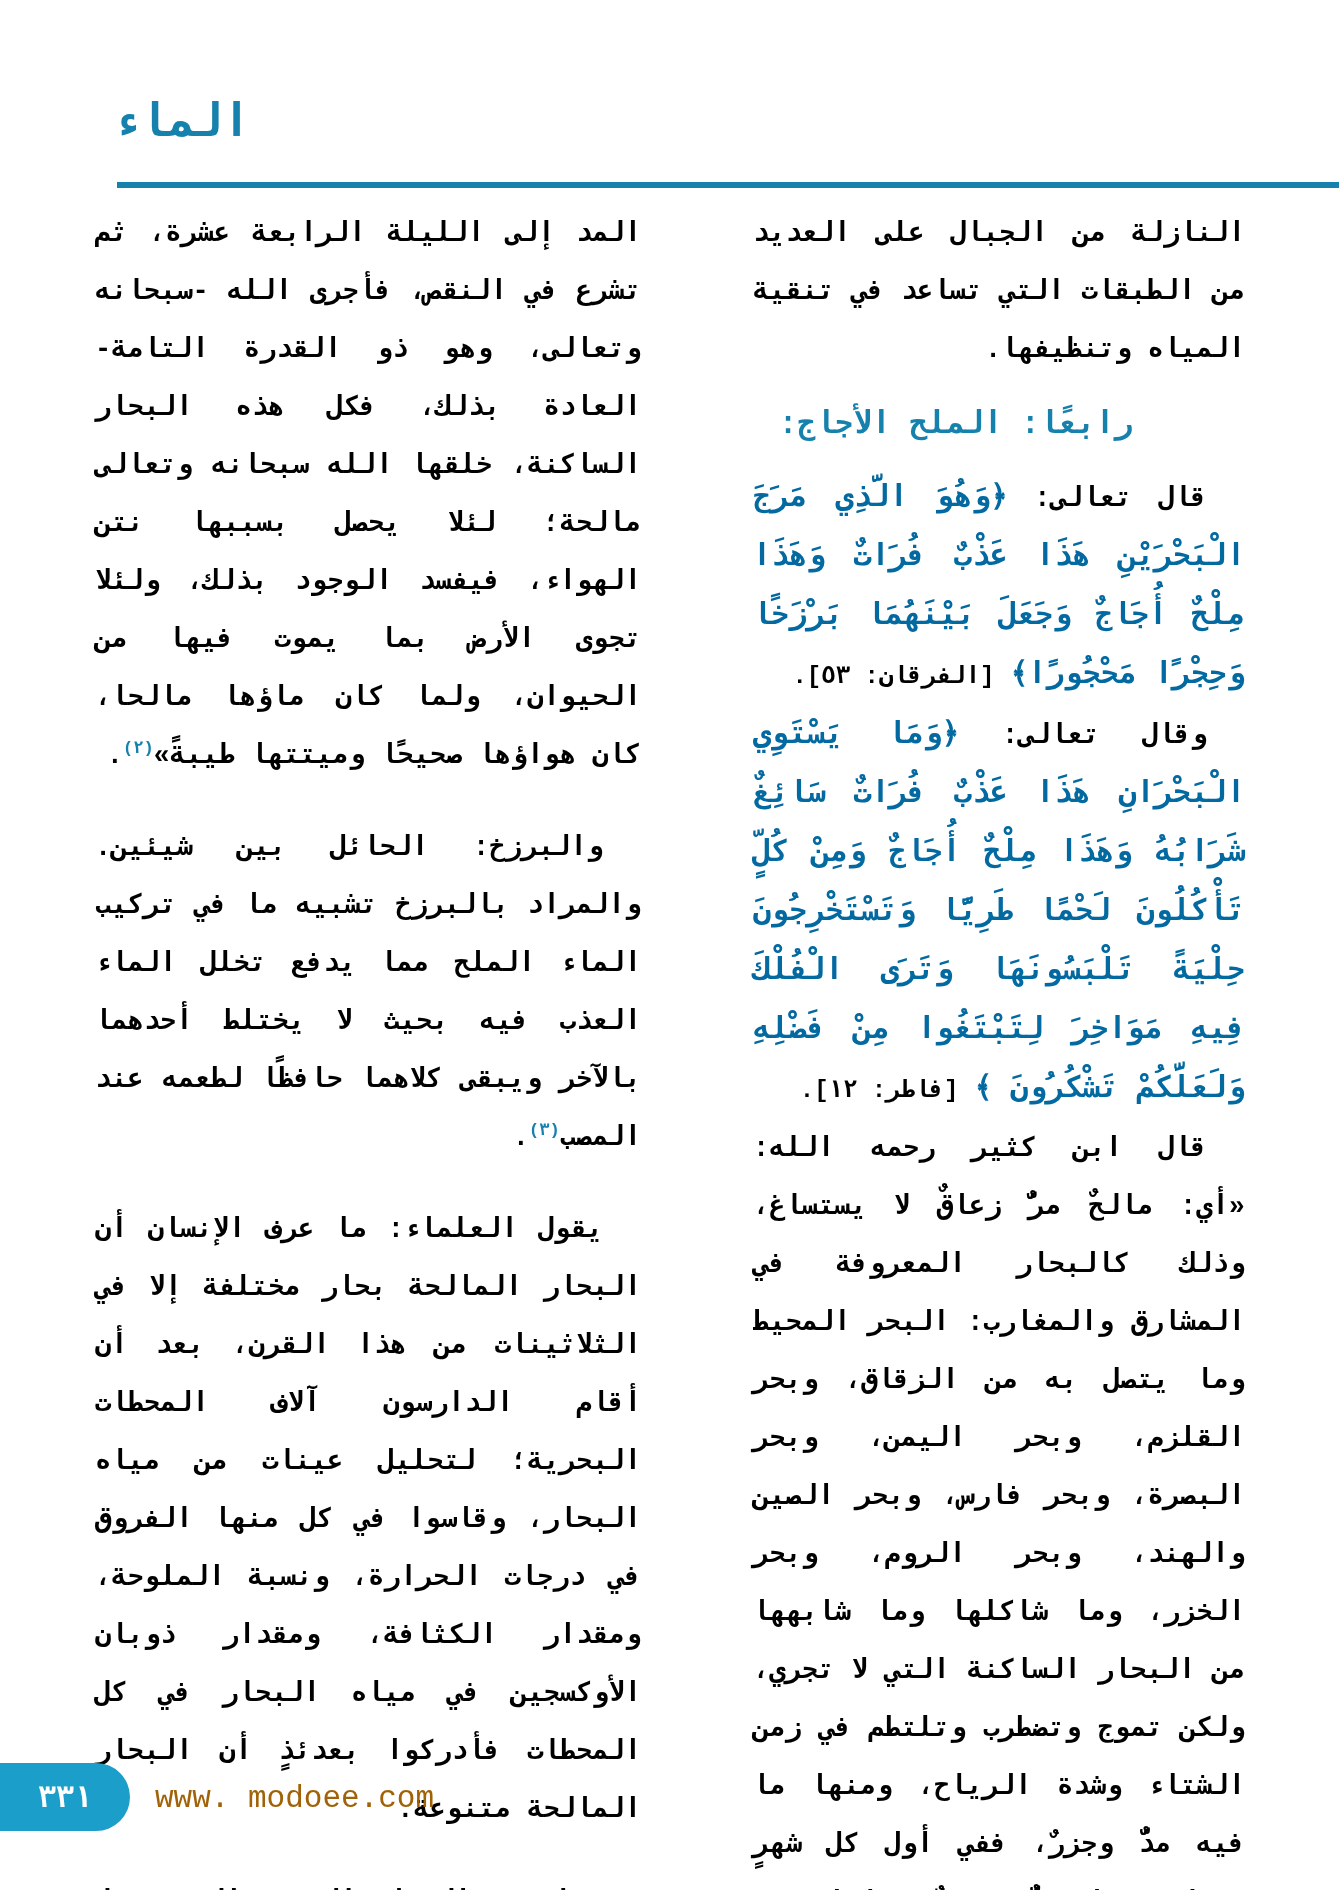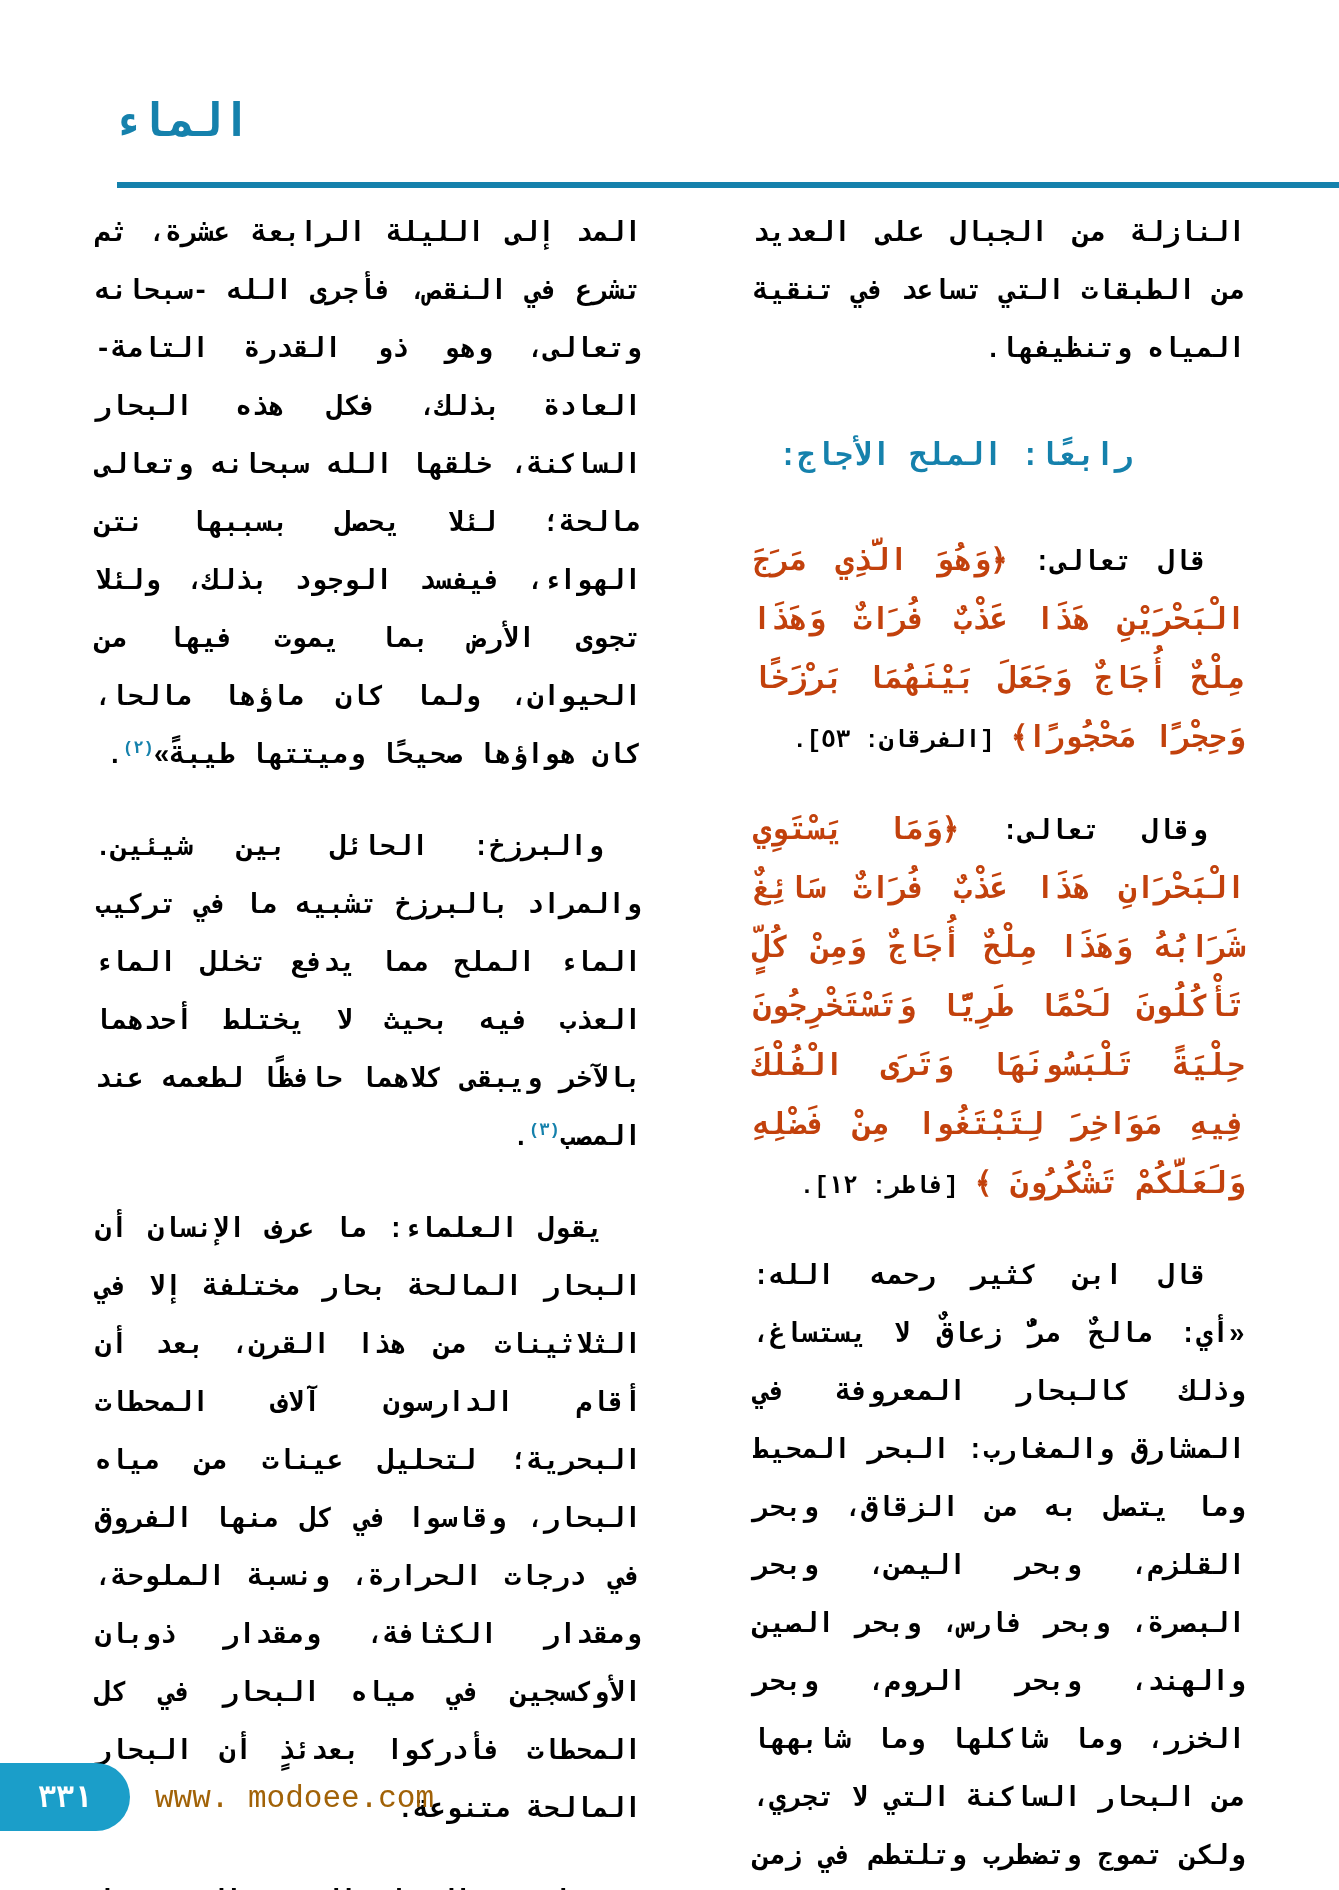--- a/index.html
+++ b/index.html
@@ -22,37 +22,37 @@
     position:absolute; top:182px; left:117px; right:0;
     height:6px; background:#1581AC;
   }
 
   
   .columns {
     position:absolute; top:205px; right:94px; left:95px; height:1552px;
     display:flex; justify-content:space-between;
   }
   .col { display:flex; flex-direction:column; }
-  .col-right { width:492px;gap:32px; }
+  .col-right { width:492px; }
   .col-left  { width:546px;gap:34px; }
 
   .body {
     margin:0;
     font-size:27px; font-weight:bold; color:#000;
     line-height:58px; text-align:justify;
   }
   .indent { text-indent:38px; }
 
   .heading {
     margin:14px 0 12px;
     font-size:31px; font-weight:bold; color:#1581AC;
     line-height:64px; text-indent:112px;
   }
 
-  .verse { color:#c2410c; font-size:30px; }
+  .verse { color:#0369a1; font-size:30px; }
   .ref   { color:#000; font-size:24px; }
 
   sup.fn-mark {
     color:#1581AC; font-size:17px; font-weight:bold;
     vertical-align:super; line-height:0;
   }
 
   
   .footnotes { margin-top:auto; }
   .col-left  .footnotes { padding-right:18px; }

